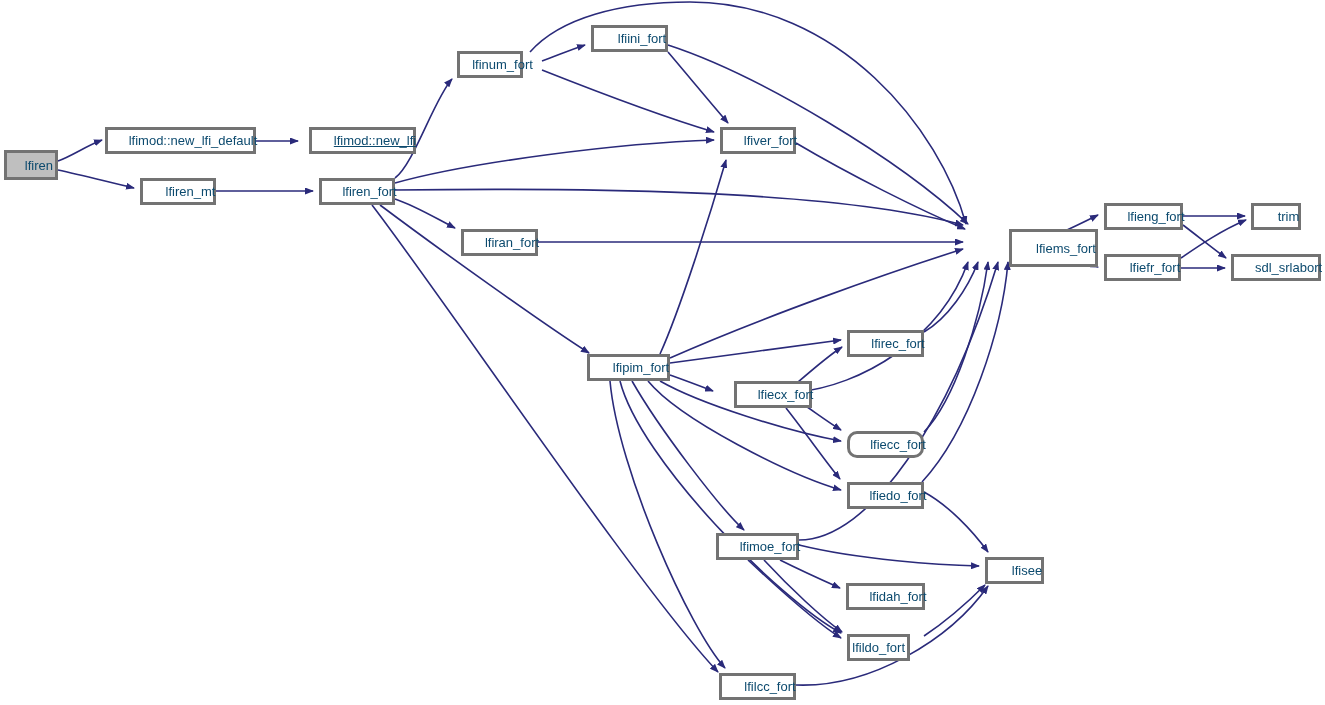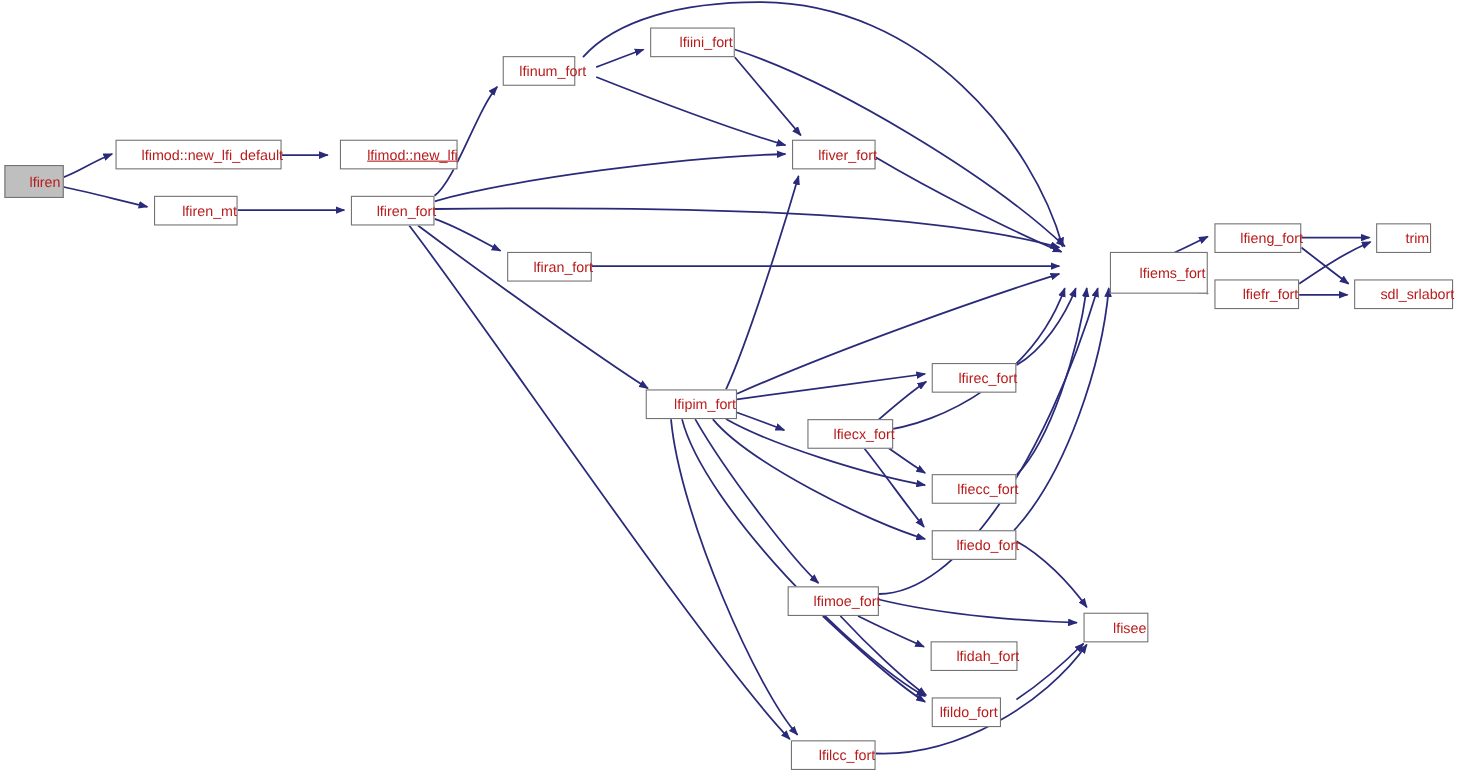--- a/index.html
+++ b/index.html
@@ -20,23 +20,23 @@
   #edges {
     position: absolute;
     left: 0;
     top: 0;
     width: 1325px;
     height: 705px;
   }
   .node {
     position: absolute;
     box-sizing: border-box;
-    border: 1px solid #737373;
+    border: 3px solid #737373;
     background: #ffffff;
-    color: #b91c1c;
+    color: #0c4a6e;
     font-size: 13px;
     line-height: 1;
     display: flex;
     align-items: center;
     justify-content: center;
     white-space: nowrap;
     z-index: 5;
     padding-left: 25px;
   }
   .node.root {
@@ -152,21 +152,21 @@
       </div>
       <div class="node" style="left: 587px; top: 354px; width: 83px; height: 27px;">
         <span class="lbl">lfipim_fort</span>
       </div>
       <div class="node" style="left: 847px; top: 330px; width: 77px; height: 27px;">
         <span class="lbl">lfirec_fort</span>
       </div>
       <div class="node" style="left: 719px; top: 381px; width: 78px; height: 27px; margin-left: 15px;">
         <span class="lbl">lfiecx_fort</span>
       </div>
-      <div class="node" style="left: 847px; top: 431px; width: 77px; height: 27px;">
+      <div class="node" style="left: 847px; top: 431px; width: 77px; height: 27px; border-radius: 10px;">
         <span class="lbl">lfiecc_fort</span>
       </div>
       <div class="node" style="left: 847px; top: 482px; width: 77px; height: 27px;">
         <span class="lbl">lfiedo_fort</span>
       </div>
       <div class="node" style="left: 716px; top: 533px; width: 83px; height: 27px;">
         <span class="lbl">lfimoe_fort</span>
       </div>
       <div class="node" style="left: 985px; top: 557px; width: 59px; height: 27px;">
         <span class="lbl">lfisee</span>

